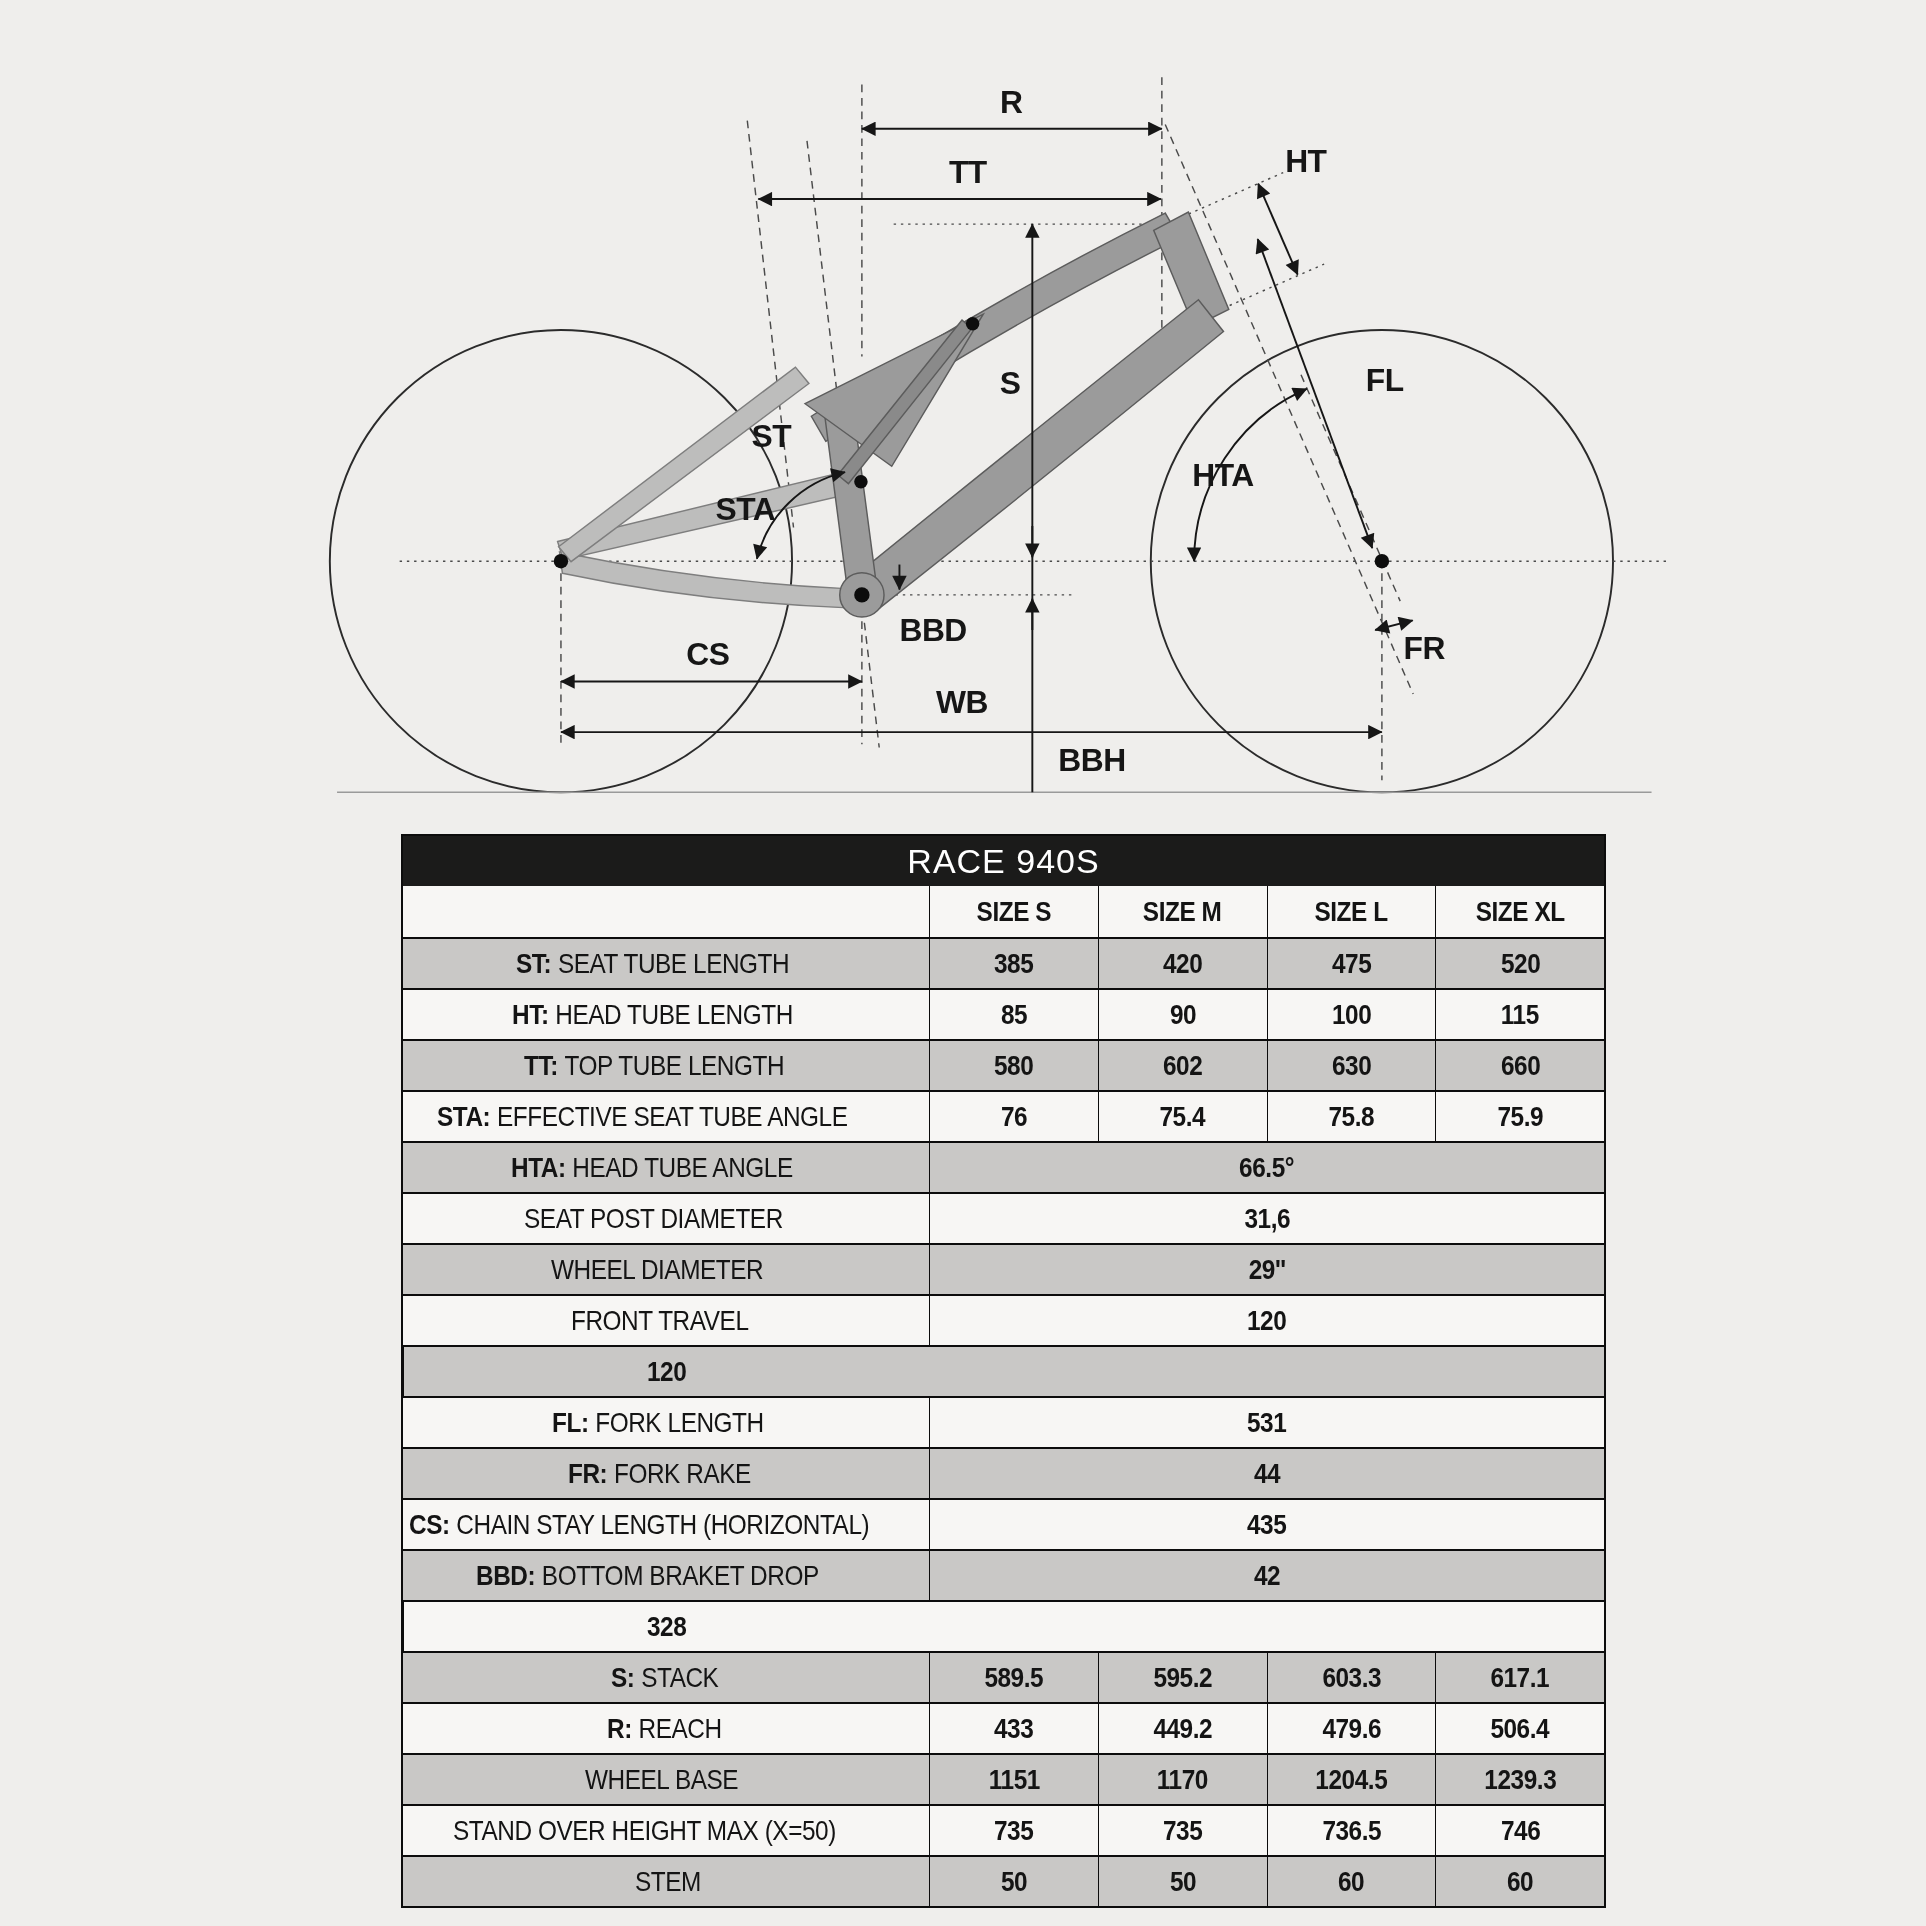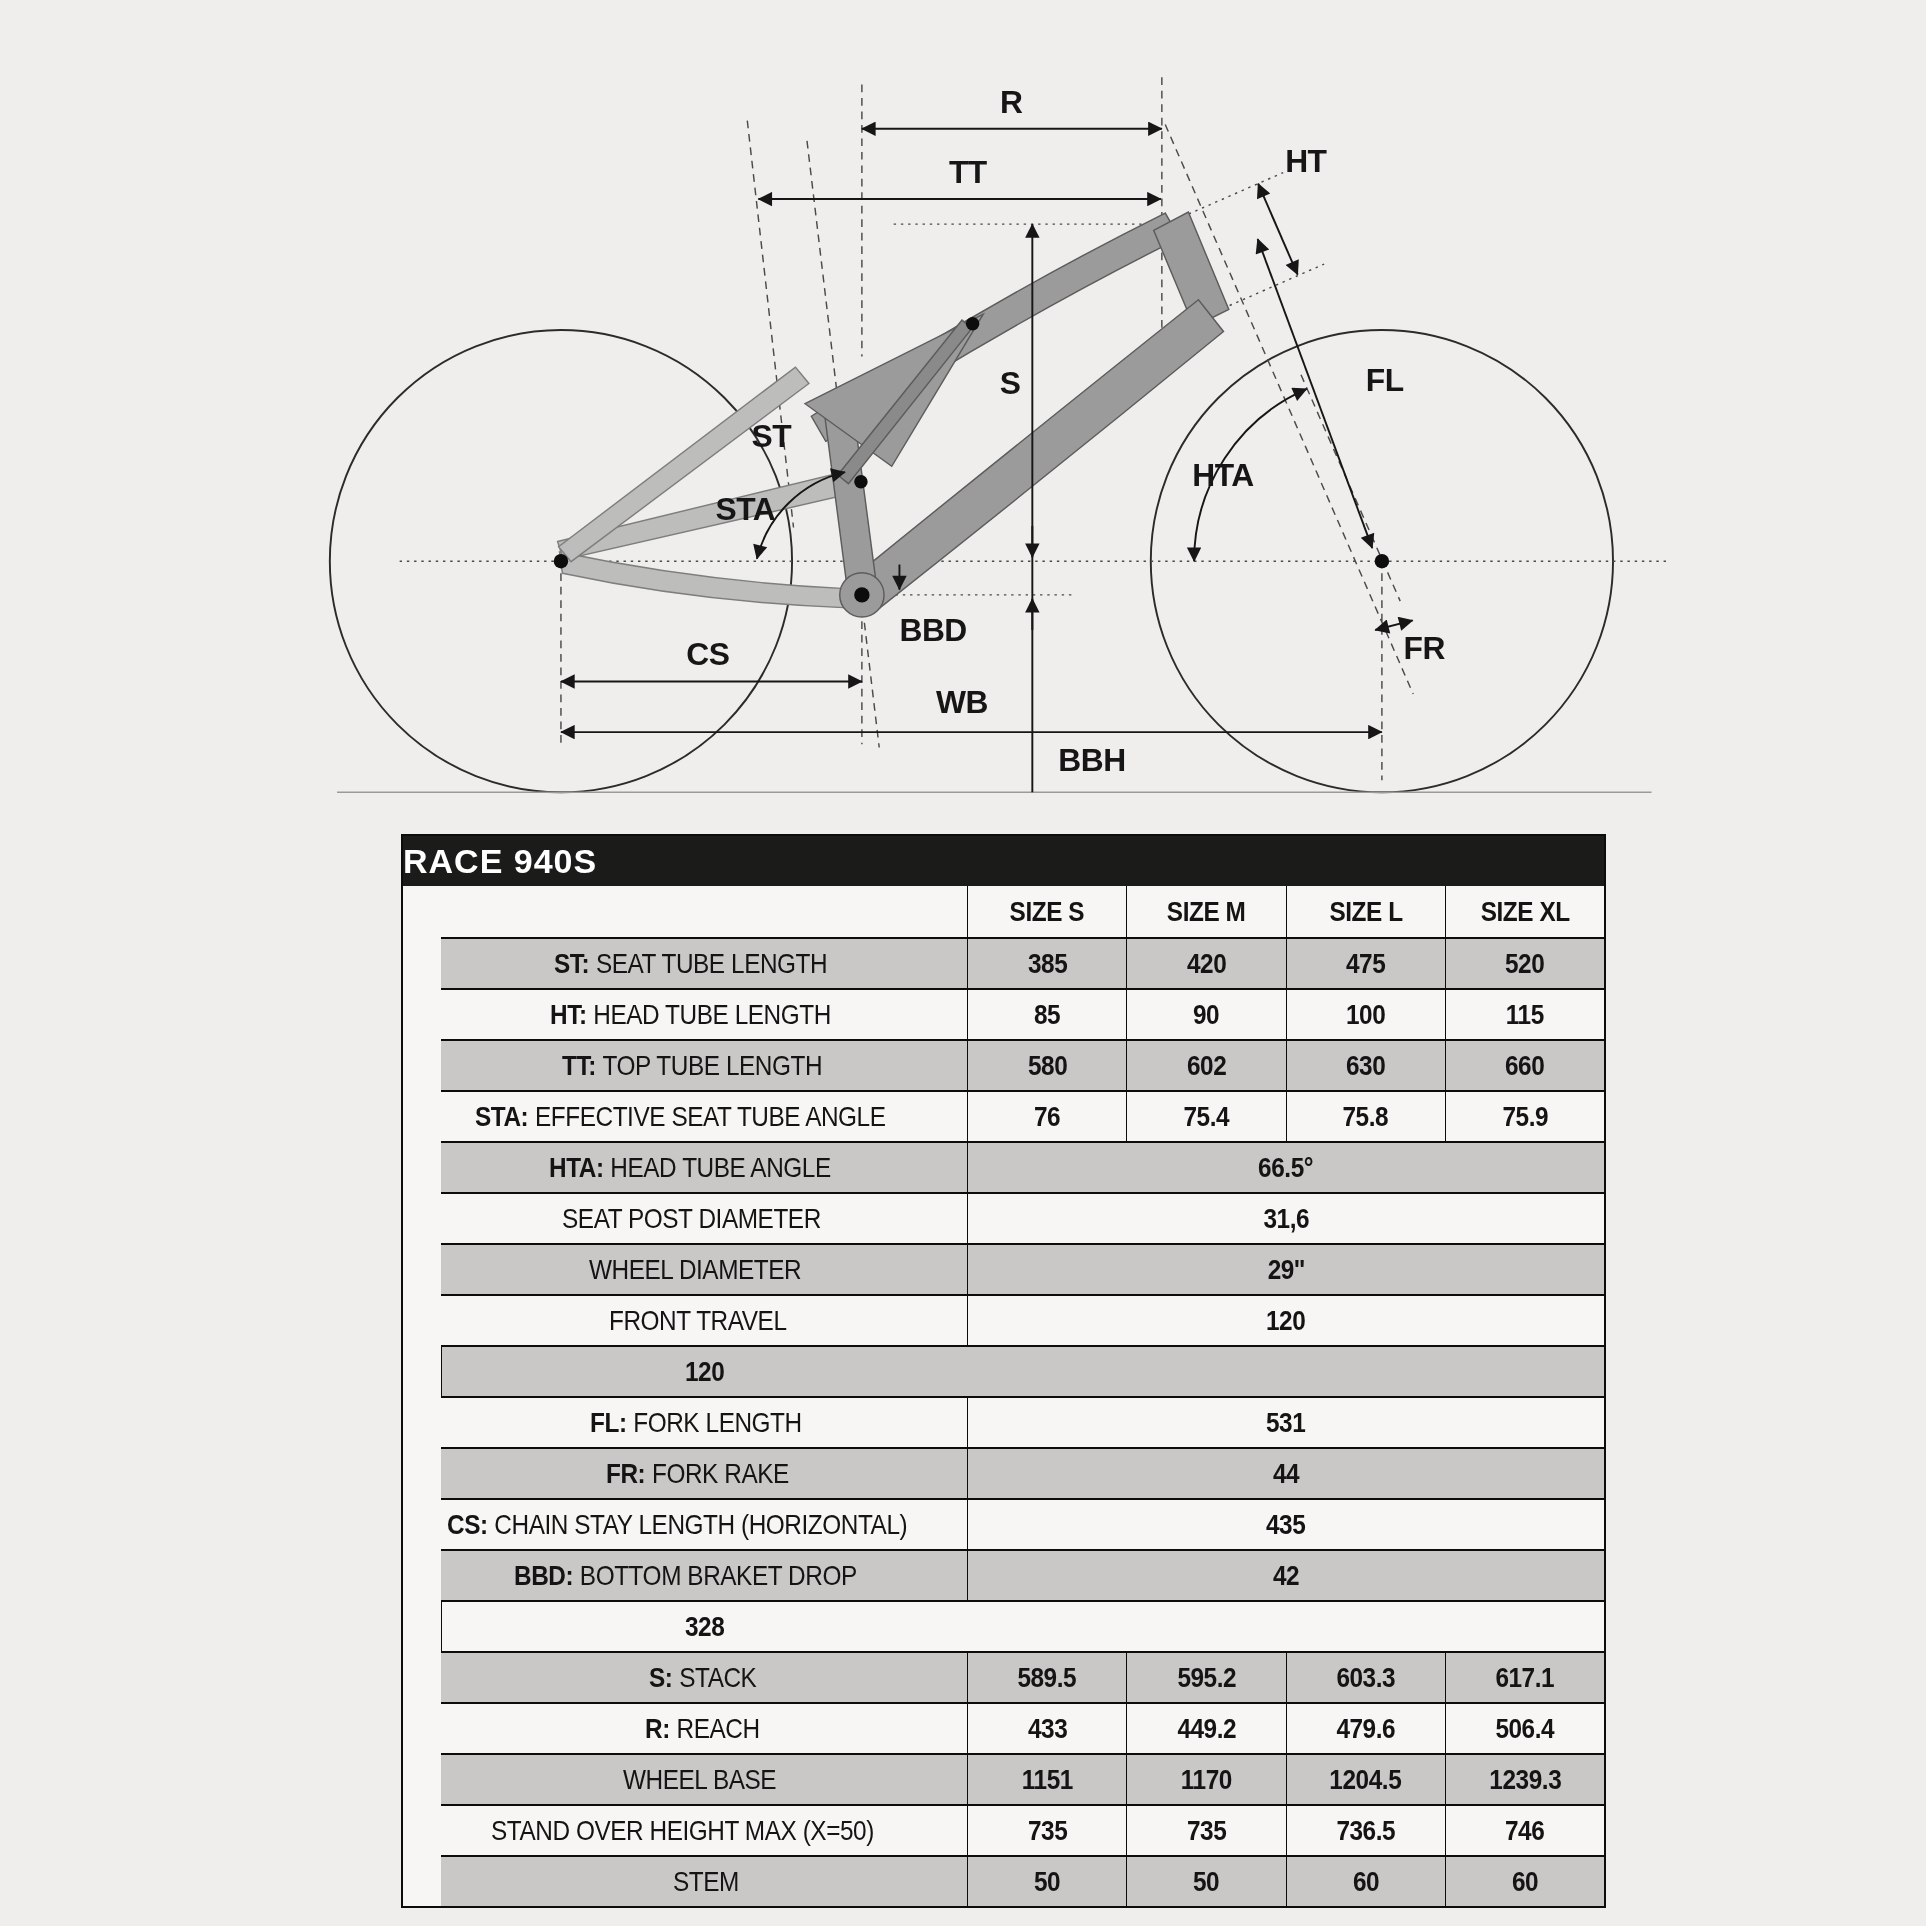--- a/index.html
+++ b/index.html
@@ -4,22 +4,22 @@
 <style>
   html,body{margin:0;padding:0;background:#efeeec;}
   .page{position:relative;width:1926px;height:1926px;background:#efeeec;overflow:hidden;
         font-family:"Liberation Sans",sans-serif;}
   svg.diagram{position:absolute;left:0;top:0;}
   svg .lab{font-family:"Liberation Sans",sans-serif;font-weight:700;font-size:66px;fill:#161616;letter-spacing:-1px;}
 
   .spec{position:absolute;left:401px;top:834px;width:1205px;border:2.9px solid #0c0c0c;
         background:#f7f6f4;box-sizing:border-box;}
   .tbl-title{height:50px;background:#1b1b1a;color:#ffffff;display:flex;align-items:center;
-        font-size:34px;font-weight:700;letter-spacing:1px;}
-  .row{display:grid;grid-template-columns:526px 1fr 1fr 1fr 1fr;height:49px;border-top:2.4px solid #0c0c0c;margin-left:38px;}
+        justify-content:center;font-size:34px;font-weight:400;letter-spacing:1px;}
+  .row{display:grid;grid-template-columns:526px 1fr 1fr 1fr 1fr;height:49px;border-top:2.4px solid #0c0c0c;}
   .row.head{border-top:0;height:51px;}
   .row.span{grid-template-columns:526px 1fr;}
   .c{display:flex;align-items:center;justify-content:center;border-left:1.9px solid #0c0c0c;
      font-size:28px;color:#141414;overflow:hidden;}
   .c.lab-c{border-left:0;justify-content:center;padding-left:14.4px;}
   .gray{background:#c9c8c6;}
   .white{background:#f7f6f4;}
   .val{font-weight:700;}
   .hd{font-weight:700;}
   .cn{display:inline-block;transform:scaleX(.87);transform-origin:0 50%;white-space:nowrap;letter-spacing:-0.5px;}

